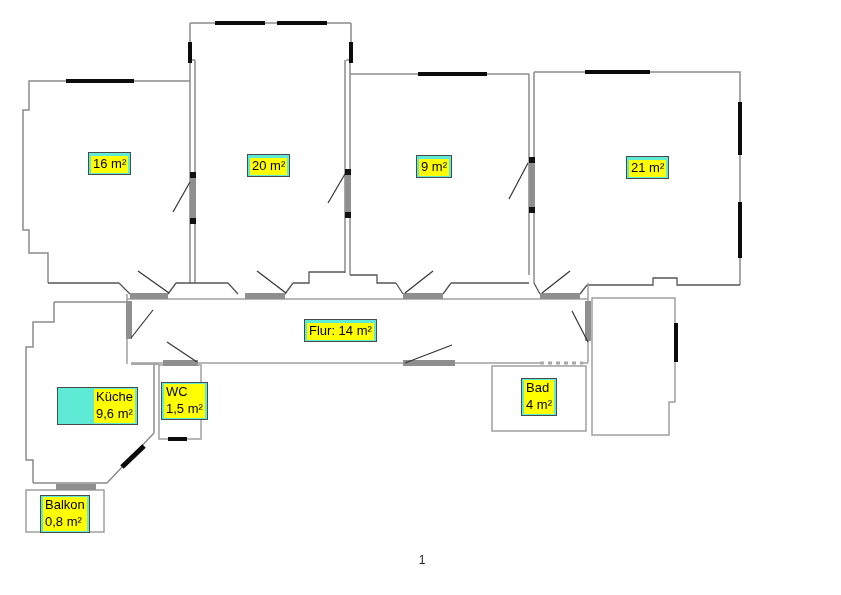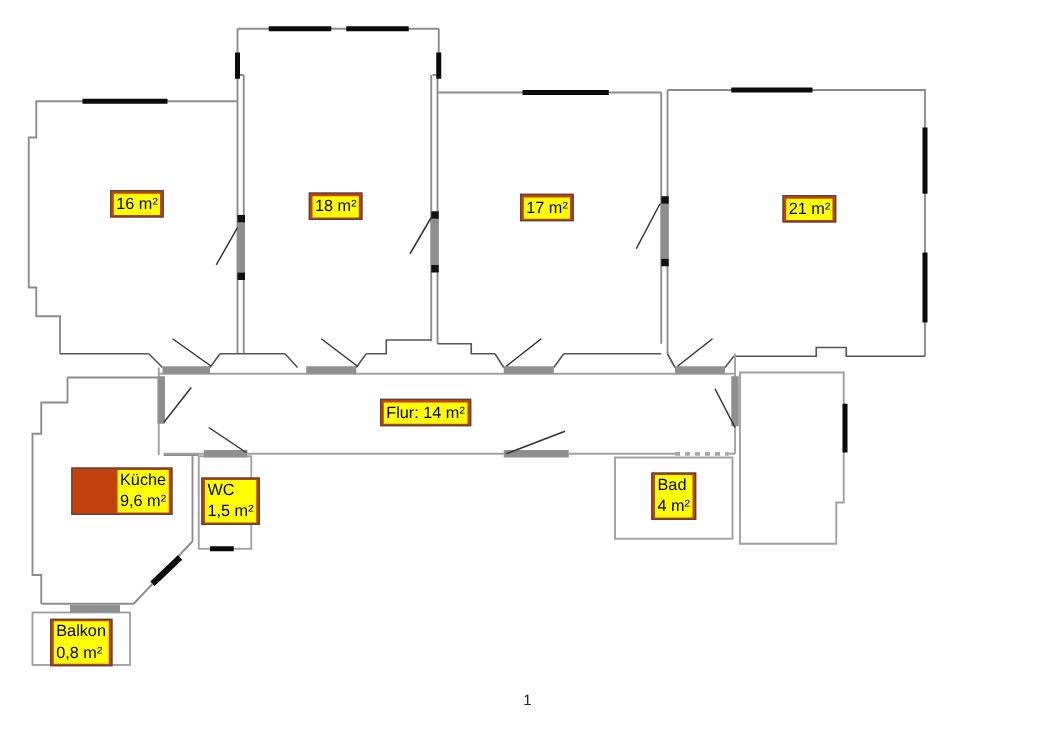--- a/index.html
+++ b/index.html
@@ -2,21 +2,21 @@
 <html><head>
 <meta charset="utf-8">
 <style>
   html,body{margin:0;padding:0;background:#ffffff;}
   .plan{
     position:relative;width:841px;height:595px;background:#ffffff;overflow:hidden;
     font-family:"Liberation Sans", sans-serif;
   }
   .plan svg{position:absolute;left:0;top:0;}
   .room-label{
-    position:absolute;background:#c2410c;border:1.2px solid #4a4a4a;
+    position:absolute;background:#5eead4;border:1.2px solid #4a4a4a;
     padding:1px 2px;box-sizing:border-box;
   }
   .room-label .hl{
     display:inline-block;background:#ffff00;color:#000000;
     font-size:13px;line-height:1.3;padding:0 2px;white-space:pre-line;
   }
   .page-number{
     position:absolute;left:412px;top:553px;width:20px;text-align:center;
     font-size:12px;color:#222222;
   }
@@ -113,25 +113,25 @@
       <path d="M328,203 L345,174"></path>
       <path d="M509,199 L528,163"></path>
       <path d="M131,338 L153,310"></path>
       <path d="M572,311 L588,342"></path>
       <path d="M167,342 L197,362"></path>
       <path d="M405,363 L452,345"></path>
     </g>
   </svg>
 
   <div class="room-label" style="left:88px;  top:152px;"><span class="hl">16 m²</span></div>
-  <div class="room-label" style="left:247px; top:154px;"><span class="hl">18 m²</span></div>
-  <div class="room-label" style="left:416px; top:155px;"><span class="hl">17 m²</span></div>
+  <div class="room-label" style="left:247px; top:154px;"><span class="hl">20 m²</span></div>
+  <div class="room-label" style="left:416px; top:155px;"><span class="hl">9 m²</span></div>
   <div class="room-label" style="left:626px; top:156px;text-align:center;"><span class="hl">21 m²</span></div>
   <div class="room-label" style="left:304px; top:319px;text-decoration:underline;"><span class="hl">Flur: 14 m²</span></div>
-  <div class="room-label" style="left:57px;  top:374px;padding-left:36px;"><span class="hl">Küche
+  <div class="room-label" style="left:57px;  top:387px;padding-left:36px;"><span class="hl">Küche
 9,6 m²</span></div>
   <div class="room-label" style="left:161px; top:382px;text-decoration:underline;"><span class="hl">WC
 1,5 m²</span></div>
   <div class="room-label" style="left:521px; top:378px;"><span class="hl">Bad
 4 m²</span></div>
   <div class="room-label" style="left:40px;  top:495px;"><span class="hl">Balkon
 0,8 m²</span></div>
 
   <div class="page-number">1</div>
 </div>

